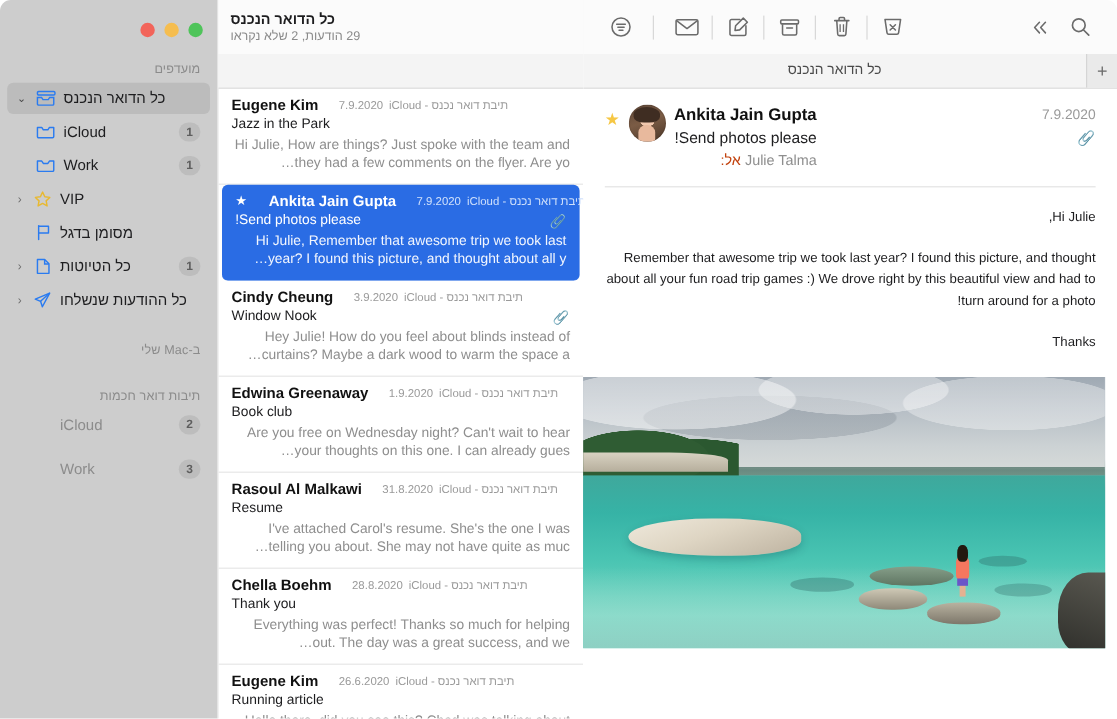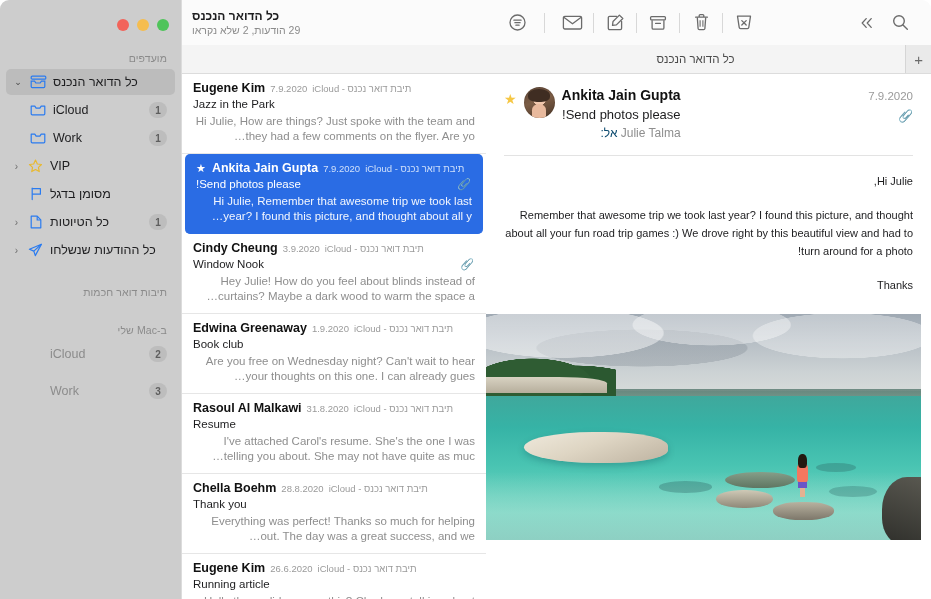--- a/index.html
+++ b/index.html
@@ -84,21 +84,21 @@
                  border-bottom:1px solid #dcdcdc; }
   .list-scroll { flex:1 1 auto; overflow:hidden; }
 
   .msg {
     padding:7px 11px 9px 11px;
     border-bottom:1px solid #e6e6e6;
     text-align:right; position:relative;
   }
   .msg-top {
     display:flex; flex-direction:row-reverse; align-items:flex-start;
-    gap:5px; line-height:15px;
+    gap:17px; line-height:15px;
   }
   .msg-from { font-size:12.5px; font-weight:700; color:#111; white-space:nowrap; }
   .msg-star { font-size:11px; color:#111; margin-right:1px; }
   .msg-box  { font-size:9.5px; color:#9a9a9a; margin-right:auto; white-space:nowrap;
               display:flex; flex-direction:row-reverse; gap:5px; }
   .msg-subj { font-size:11.5px; color:#1d1d1f; line-height:16px; margin-top:0px; }
   .msg-subjrow { display:flex; flex-direction:row-reverse; align-items:center;
                  justify-content:space-between; }
   .msg-clip { font-size:11px; color:#a6a6a6; transform:scaleX(-1); }
   .msg-prev { font-size:11.5px; color:#8e8e8e; line-height:15px; margin-top:2px; }
@@ -148,21 +148,21 @@
 
   .msgbody { flex:1 1 auto; overflow:hidden; display:flex; flex-direction:column; }
   .mh { padding:12px 18px 0 18px; }
   .mh-grid { display:flex; flex-direction:row-reverse; align-items:flex-start; }
   .mh-right { flex:0 0 auto; display:flex; flex-direction:row-reverse;
               align-items:flex-start; gap:7px; }
   .mh-names { text-align:right; }
   .mh-from { font-size:14px; font-weight:700; color:#111; line-height:19px; }
   .mh-subj { font-size:13px; color:#1d1d1f; line-height:19px; }
   .mh-to   { font-size:12px; color:#8e8e8e; line-height:19px; }
-  .mh-to b { color:#0c4a6e; font-weight:400; }
+  .mh-to b { color:#c2410c; font-weight:400; }
   .avatar {
     width:31px; height:31px; border-radius:50%; margin-top:1px;
     background:radial-gradient(circle at 50% 38%, #f0c7ad 0 26%, rgba(0,0,0,0) 27%),
                linear-gradient(160deg,#5c4638 0%,#7b5c45 45%,#4a3527 100%);
     position:relative; overflow:hidden; flex:0 0 31px;
     box-shadow:inset 0 0 0 1px rgba(0,0,0,.08);
   }
   .avatar::after{
     content:""; position:absolute; left:27%; top:56%; width:46%; height:44%;
     border-radius:46% 46% 18% 18%; background:#e8b99d;
@@ -334,23 +334,23 @@
       <span class="sb-label">כל ההודעות שנשלחו</span>
       <span class="sb-icon">
         <svg width="15" height="14" viewBox="0 0 15 14" fill="none">
           <path d="M13.4 1.2L1.4 6.3l4.4 1.8 1.5 4.5 6.1-11.4z" stroke="#2a7bf0" stroke-width="1.2" stroke-linejoin="round"></path>
           <path d="M5.8 8.1l7.6-6.9" stroke="#2a7bf0" stroke-width="1.2"></path>
         </svg>
       </span>
       <span class="sb-disc">‹</span>
     </div>
 
+    <div class="sb-section" style="padding-top:22px">ב-Mac שלי</div>
+
     <div class="sb-section" style="padding-top:22px">תיבות דואר חכמות</div>
-
-    <div class="sb-section" style="padding-top:22px">ב-Mac שלי</div>
 
     <div class="sb-row dim">
       <span class="sb-badge">2</span>
       <span class="sb-spacer"></span>
       <span class="sb-label">iCloud</span>
       <span class="sb-icon"></span>
       <span class="sb-disc"></span>
     </div>
 
     <div class="sb-row dim" style="margin-top:10px">

